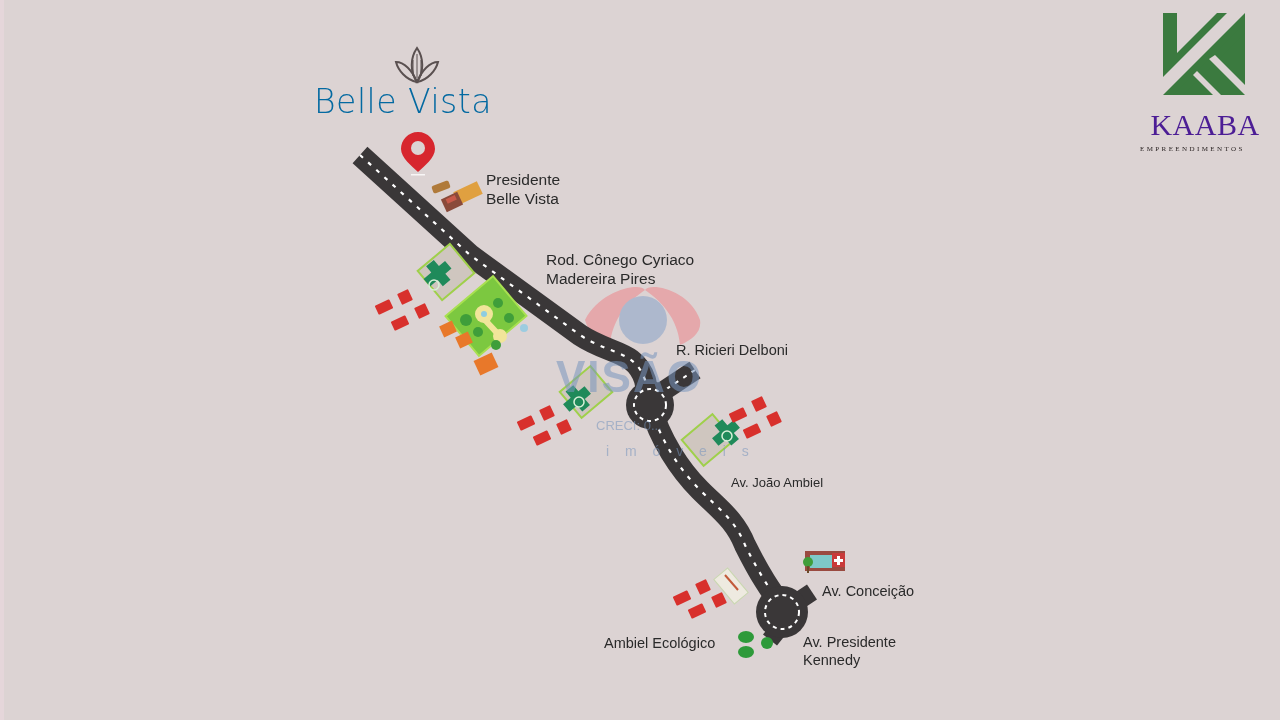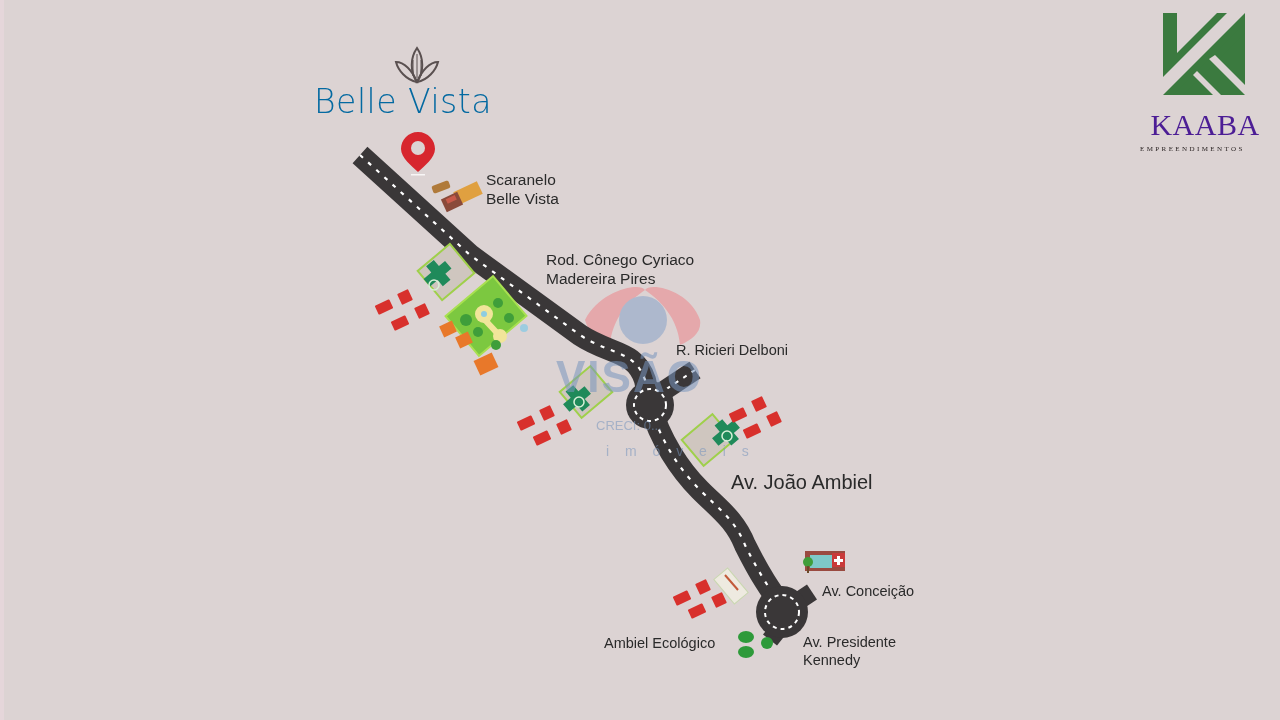--- a/index.html
+++ b/index.html
@@ -152,27 +152,27 @@
   <path d="M46,46 L82,82 L82,72 L52,42 Z" fill="#dcd3d3"></path>
 </svg>
 <div class="kaaba-name">KAABA</div>
 <div class="kaaba-sub">EMPREENDIMENTOS</div>
 
 <div class="wm-text" style="left:556px;top:352px;font-size:44px;font-weight:bold;letter-spacing:2px;">VISÃO</div>
 <div class="wm-text" style="left:606px;top:398px;font-size:14px;letter-spacing:6px;margin-top:45px;">i m ó v e i s</div>
 <div class="wm-text" style="left:596px;top:418px;font-size:13px;">CRECI: 0...</div>
 
 <div class="label" style="left:486px;top:170px;">
-  <div>Scaranelo</div>
+  <div>Presidente</div>
   <div>Belle Vista</div>
 </div>
 <div class="label" style="left:546px;top:250px;">
   <div>Rod. Cônego Cyriaco</div>
   <div>Madereira Pires</div>
 </div>
 <div class="label" style="left:676px;top:341px;font-size:14.5px;">R. Ricieri Delboni</div>
-<div class="label" style="left:731px;top:473px;font-size:20px;">Av. João Ambiel</div>
+<div class="label" style="left:731px;top:473px;font-size:13px;">Av. João Ambiel</div>
 <div class="label" style="left:822px;top:582px;font-size:14.5px;">Av. Conceição</div>
 <div class="label" style="left:604px;top:634px;font-size:14.5px;">Ambiel Ecológico</div>
 <div class="label" style="left:803px;top:633px;font-size:14.5px;line-height:18px;">
   <div>Av. Presidente</div>
   <div>Kennedy</div>
 </div>
 
 </body></html>

